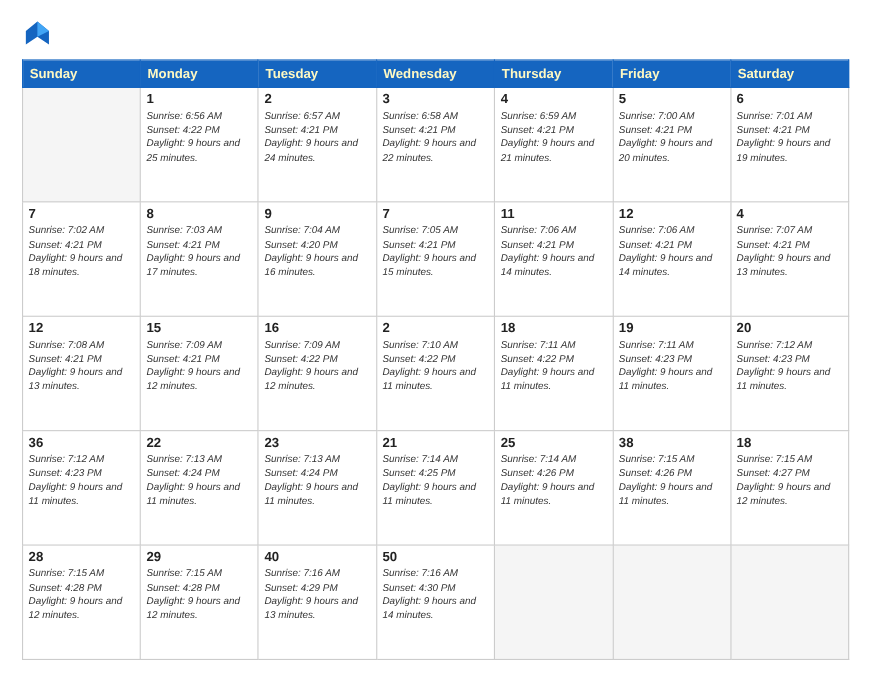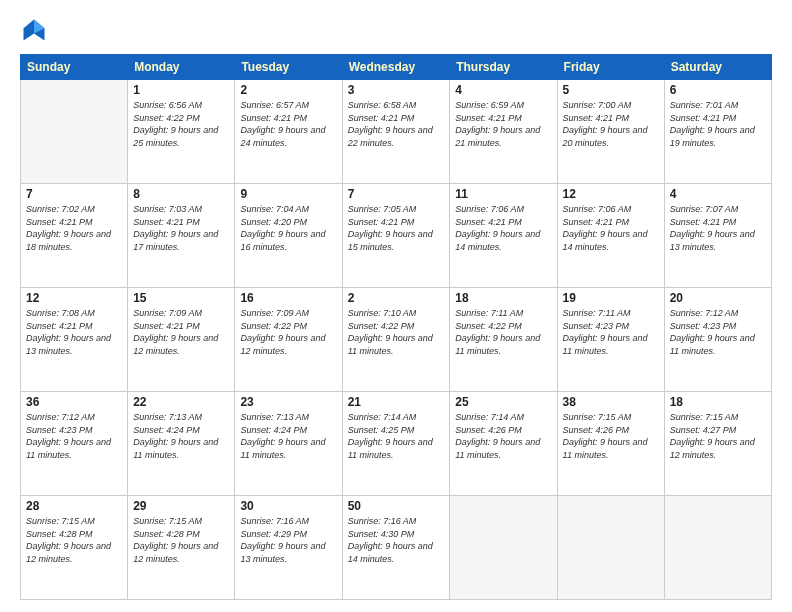--- a/index.html
+++ b/index.html
@@ -247,21 +247,21 @@
         <tr>
           <td>
             <div class="day-number">28</div>
             <div class="day-info">Sunrise: 7:15 AM<br>Sunset: 4:28 PM<br>Daylight: 9 hours and 12 minutes.</div>
           </td>
           <td>
             <div class="day-number">29</div>
             <div class="day-info">Sunrise: 7:15 AM<br>Sunset: 4:28 PM<br>Daylight: 9 hours and 12 minutes.</div>
           </td>
           <td>
-            <div class="day-number">30</div>
+            <div class="day-number">40</div>
             <div class="day-info">Sunrise: 7:16 AM<br>Sunset: 4:29 PM<br>Daylight: 9 hours and 13 minutes.</div>
           </td>
           <td>
             <div class="day-number">50</div>
             <div class="day-info">Sunrise: 7:16 AM<br>Sunset: 4:30 PM<br>Daylight: 9 hours and 14 minutes.</div>
           </td>
           <td class="empty"></td>
           <td class="empty"></td>
           <td class="empty"></td>
         </tr>

